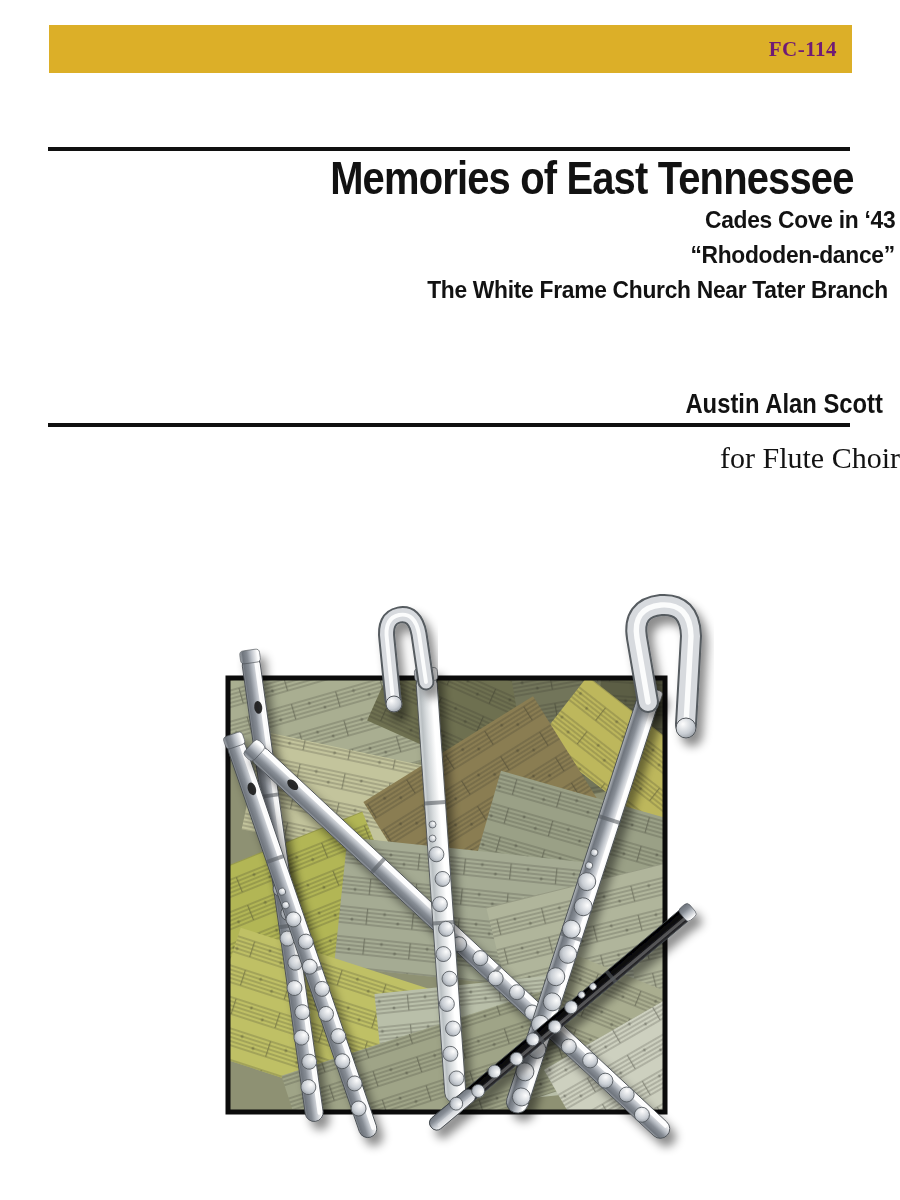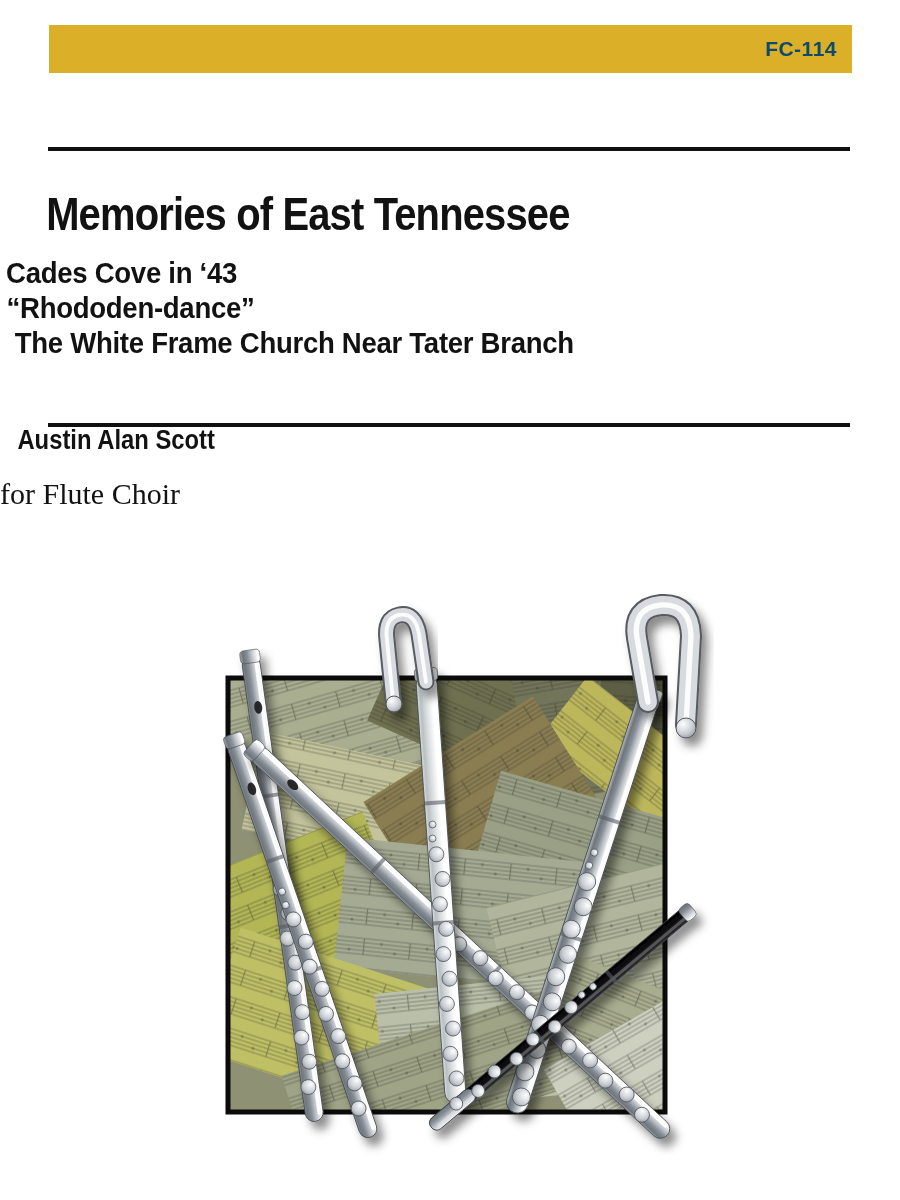--- a/index.html
+++ b/index.html
@@ -8,35 +8,35 @@
     overflow:hidden;font-family:"Liberation Sans",sans-serif;color:#121212;
   }
   .banner{
     position:absolute;left:49px;top:25px;width:803px;height:48px;
     box-sizing:border-box;display:flex;align-items:center;justify-content:flex-end;
     padding-right:15px;font-size:21px;font-weight:bold;letter-spacing:.5px;
   }
   .rule{position:absolute;left:48px;width:802px;height:3.5px;background:#101010;}
   #rule-top{top:147px;}
   #rule-mid{top:423px;}
-  .center-abs{position:absolute;left:0;width:900px;text-align:left;margin-top:36px;}
+  .center-abs{position:absolute;left:0;width:900px;text-align:right;}
   .squish{display:inline-block;transform:scaleX(.85);transform-origin:50% 50%;white-space:nowrap;}
   .squish95{display:inline-block;transform:scaleX(.95);transform-origin:50% 50%;white-space:nowrap;}
   #title{top:153px;font-size:47px;font-weight:bold;line-height:50px;letter-spacing:-1px;}
-  #movements{top:220px;font-size:29px;font-weight:bold;line-height:35px;letter-spacing:-.3px;}
+  #movements{top:202px;font-size:24px;font-weight:bold;line-height:35px;letter-spacing:-.3px;}
   #composer{top:388px;font-size:28px;font-weight:bold;line-height:32px;}
   #instrumentation{top:443px;font-size:30px;font-family:Liberation Serif, serif;line-height:30px;}
   #cover-svg{position:absolute;left:0;top:590px;}
 </style>
 </head>
 <body>
 
 <div class="page">
 
-  <div class="banner" id="banner" style="background: rgb(220, 175, 40); color: #0c4a6e;">
+  <div class="banner" id="banner" style="background: rgb(220, 175, 40); color: #701a75; font-family: Liberation Serif, serif;">
     <span>FC-114</span>
   </div>
 
   <div class="rule" id="rule-top"></div>
 
   <div class="center-abs" id="title">
     <span class="squish">Memories of East Tennessee</span>
   </div>
 
   <div class="center-abs" id="movements">

